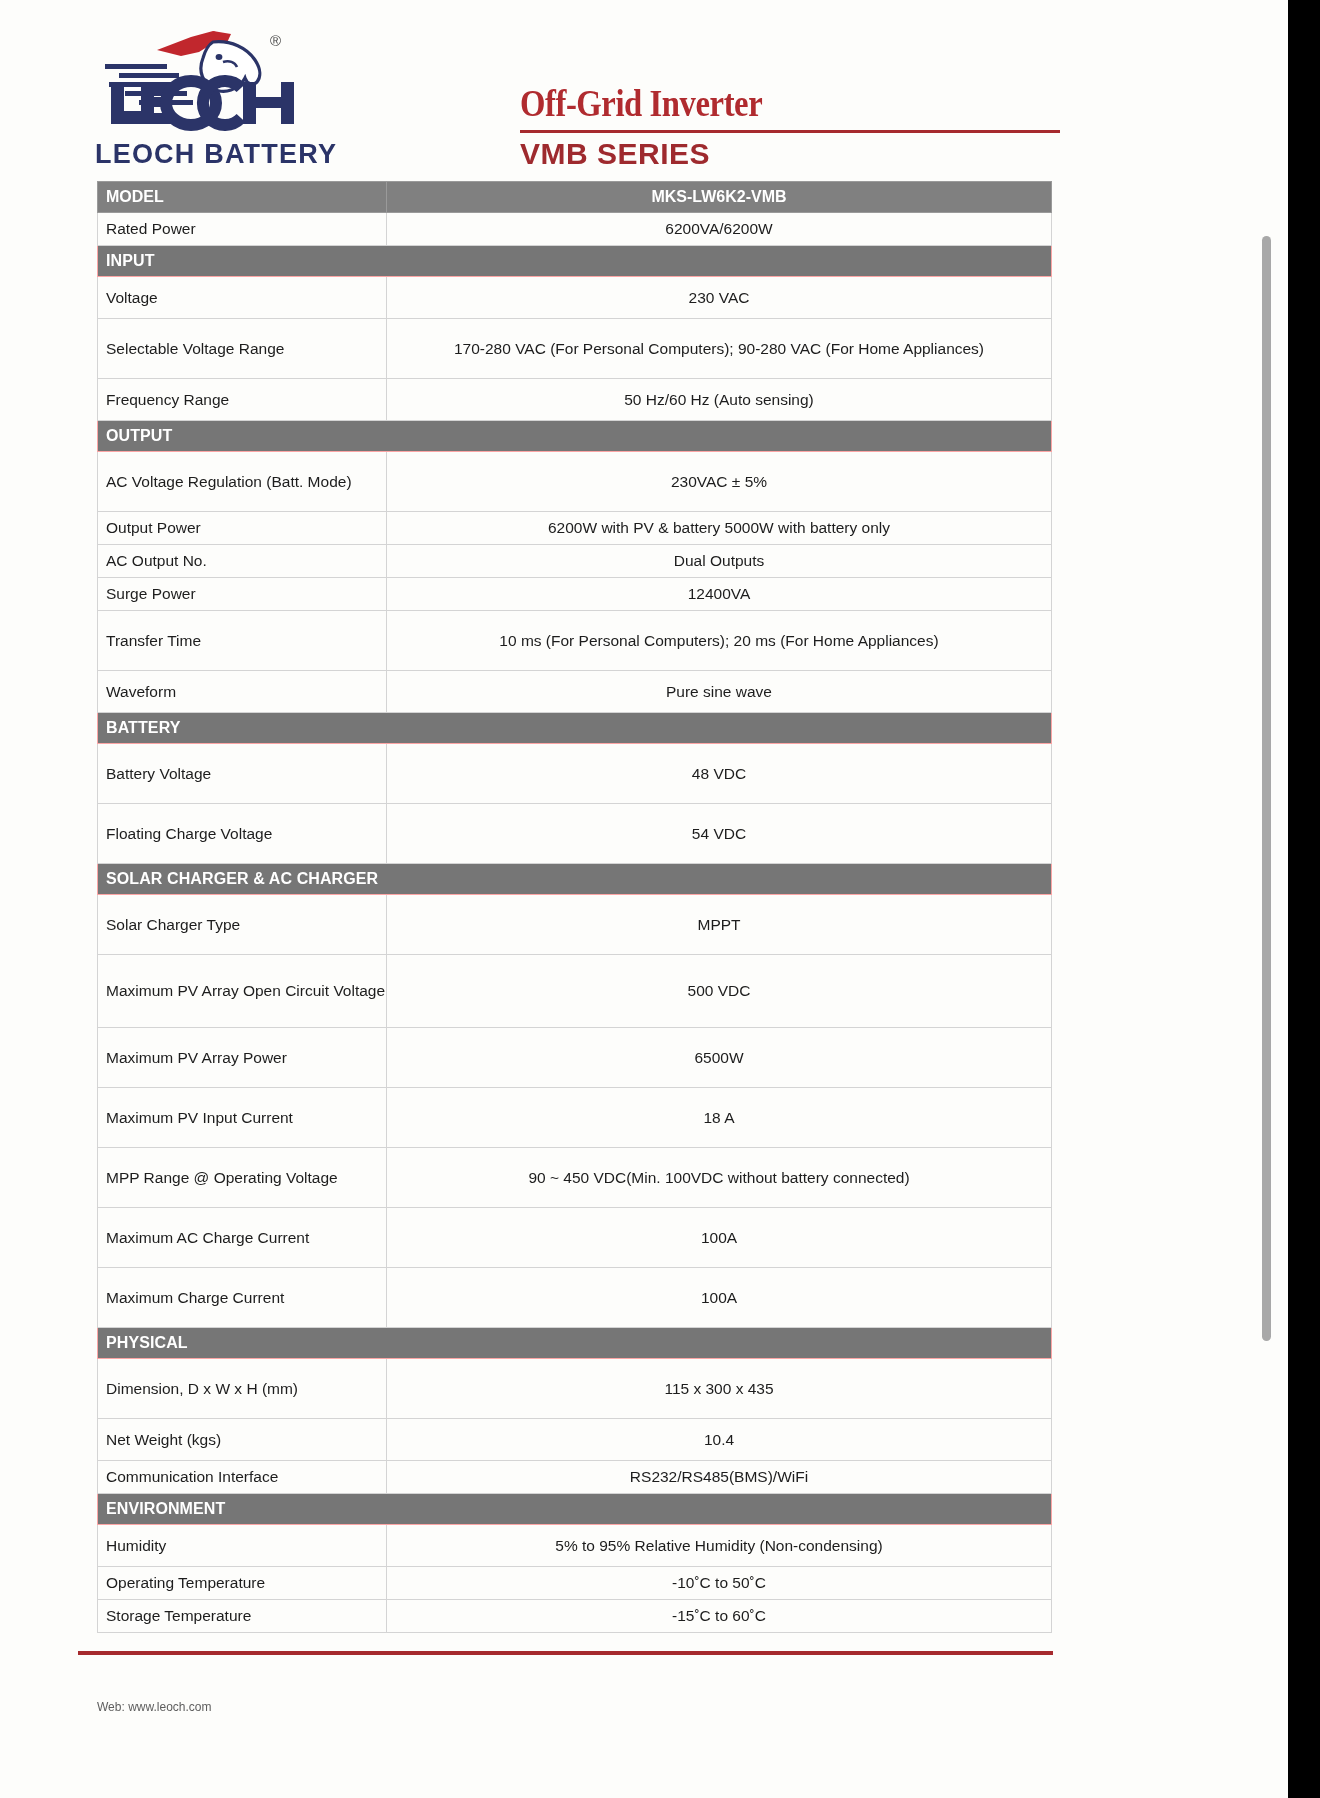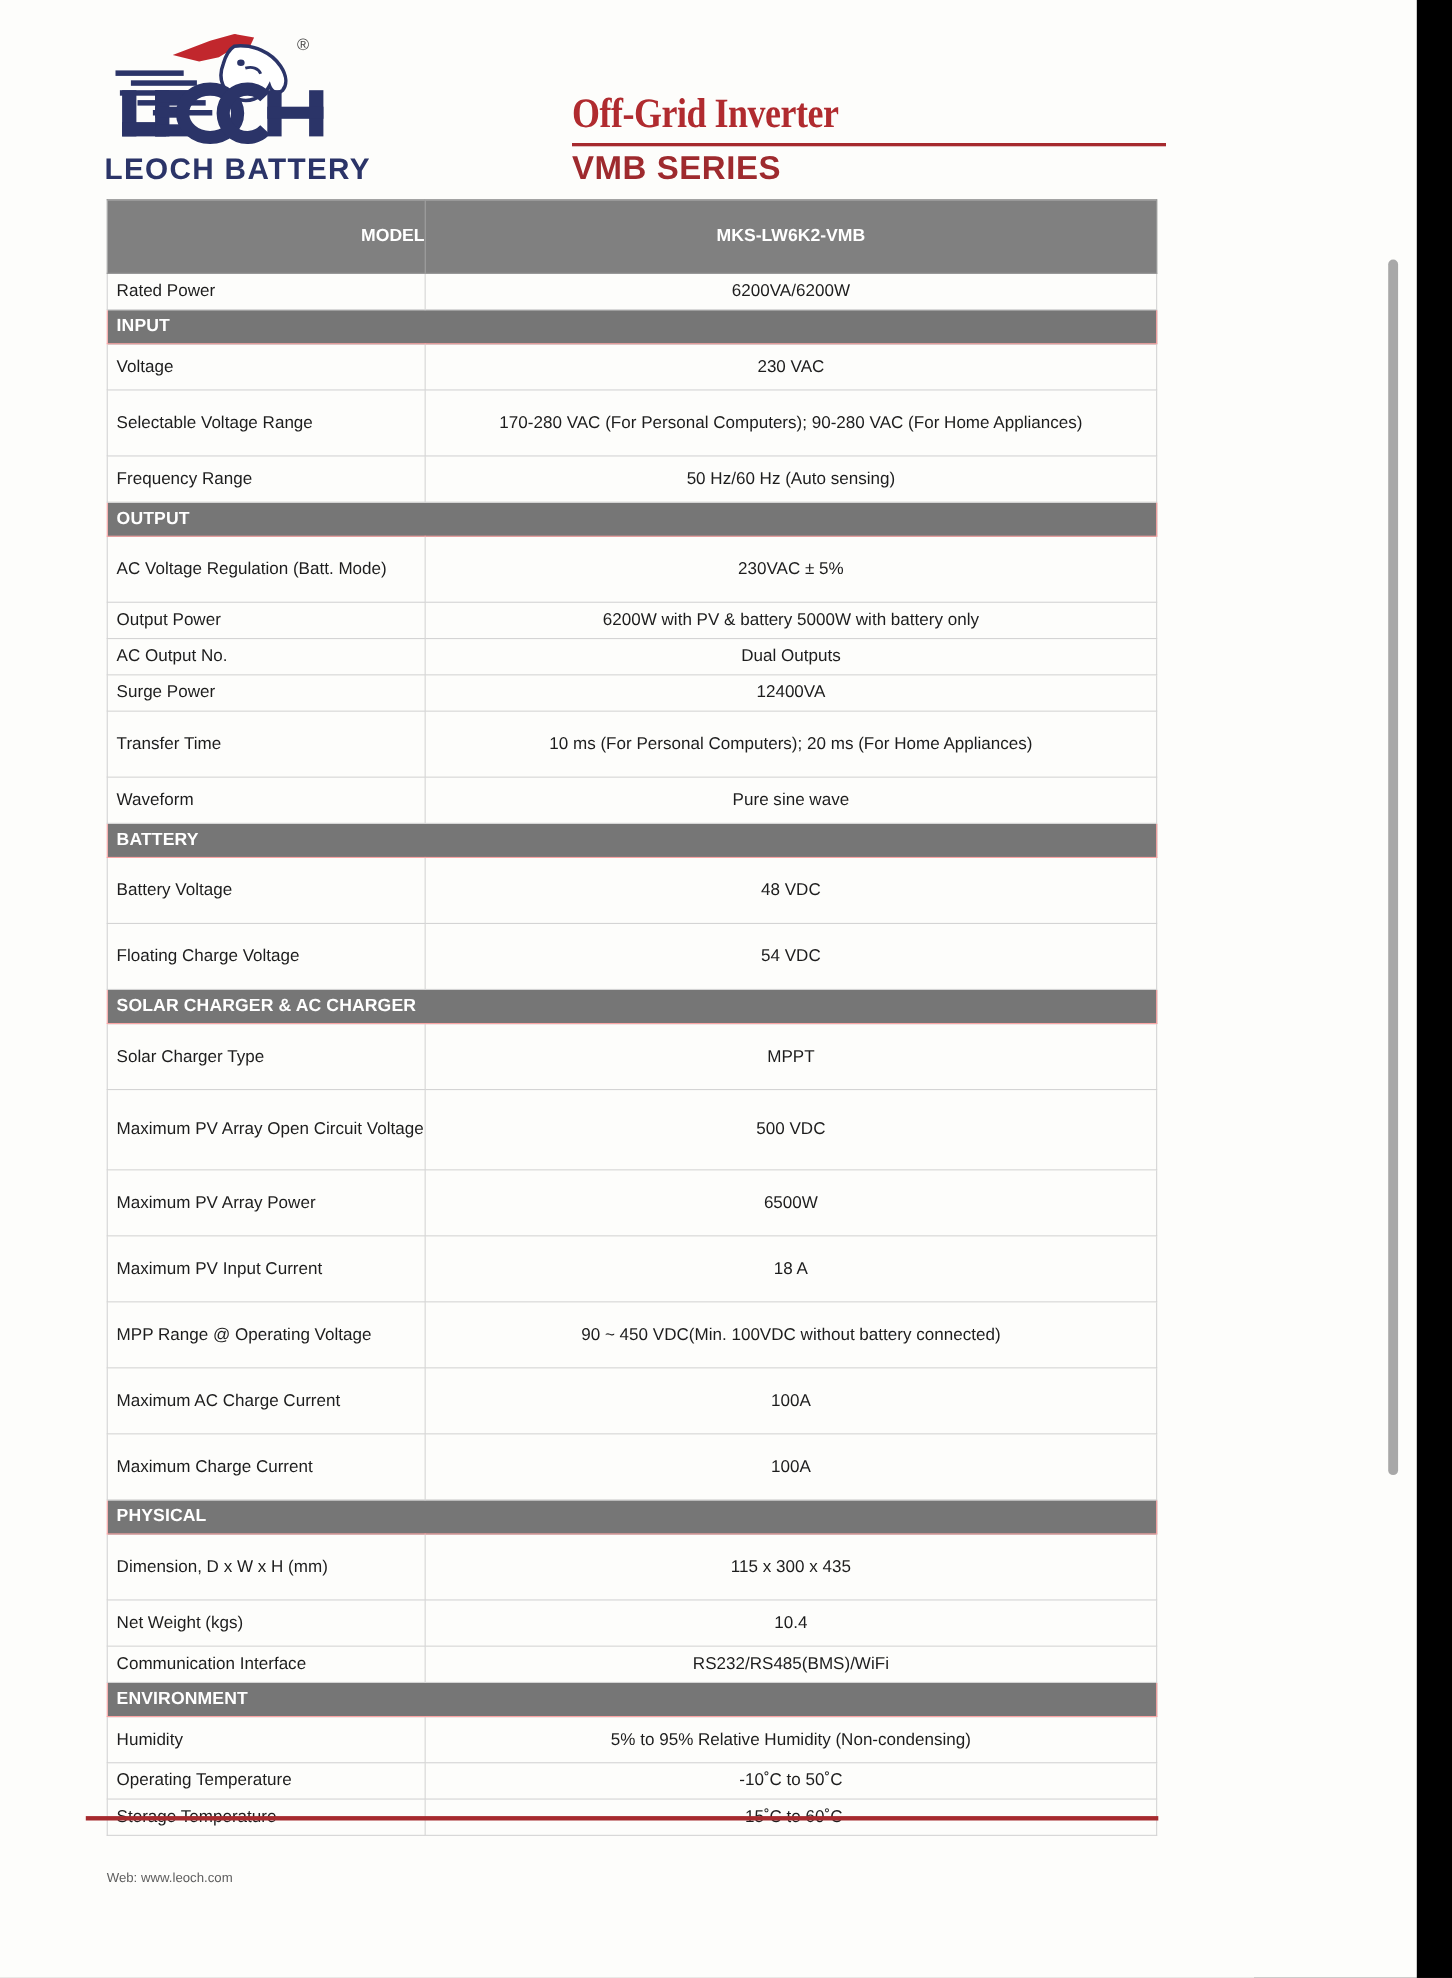--- a/index.html
+++ b/index.html
@@ -121,22 +121,22 @@
     border: 1px solid #fca5a5;
     letter-spacing: 0.1px;
   }
   tr.model td {
     background: #808080;
     color: #ffffff;
     font-weight: bold;
     font-size: 16px;
     border: 1px solid #9a9a9a;
   }
-  tr.model td.label { padding: 6px 0 6px 8px; text-align: right; }
-  tr.model td.value { padding: 24px; }
+  tr.model td.label { padding: 6px 0 6px 8px; }
+  tr.model td.value { padding: 6px; }
   tr.tall td { height: 45px; }
   tr.xtall td { height: 58px; }
   tr.short td { height: 27px; }
 
   
   .footer-rule {
     position: absolute;
     left: 78px;
     top: 1651px;
     width: 975px;

